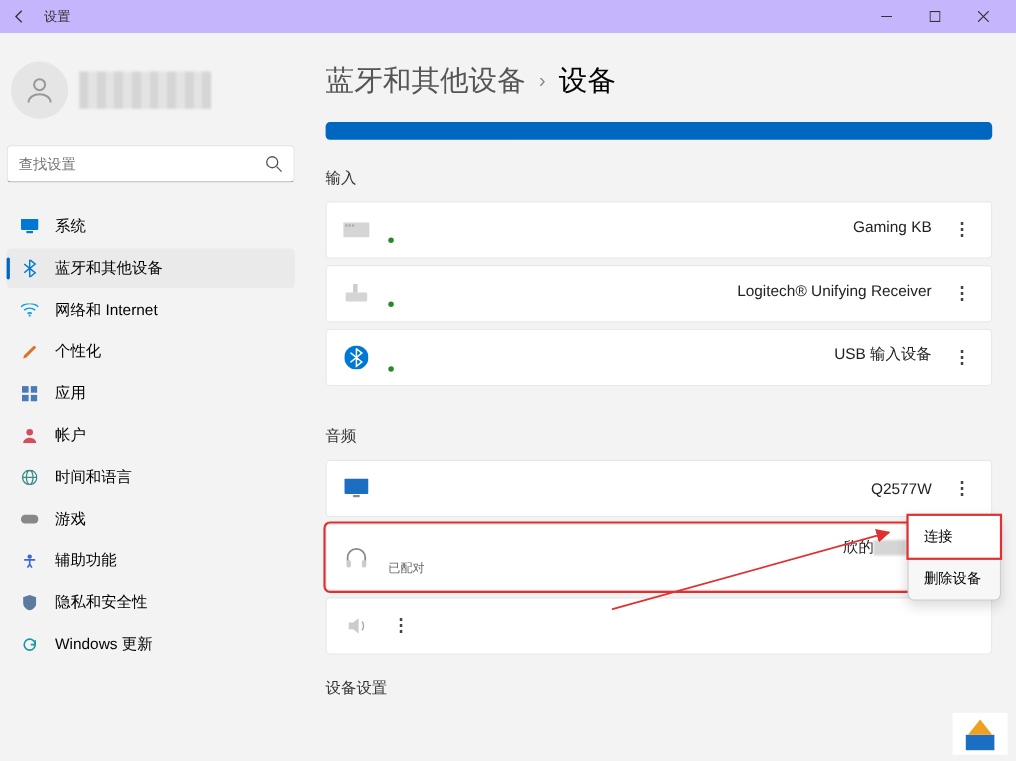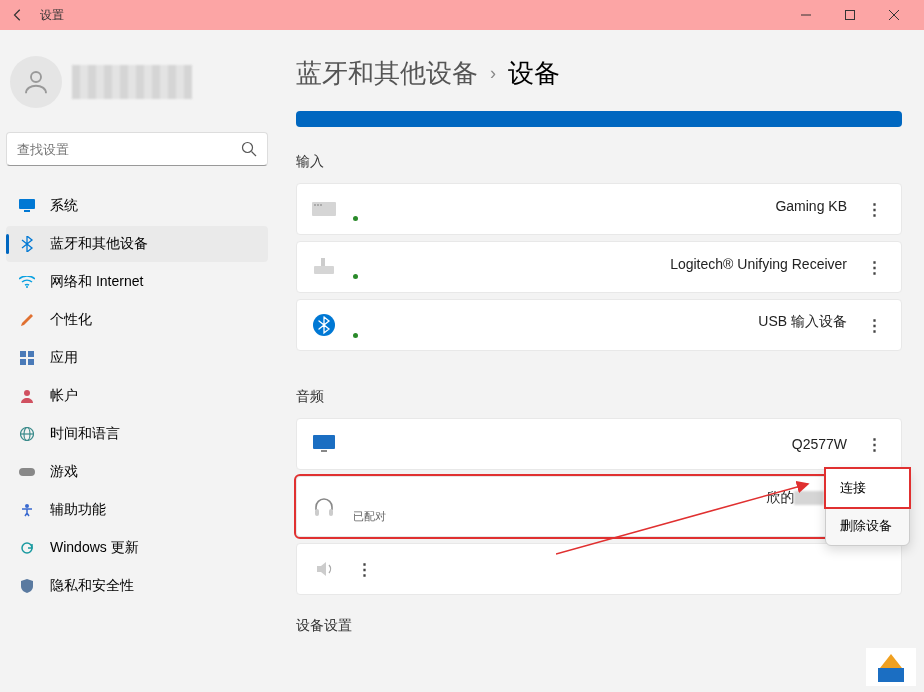--- a/index.html
+++ b/index.html
@@ -1,17 +1,17 @@
 <!DOCTYPE html>
 <html><head>
 <meta charset="utf-8">
 <style>
 * { box-sizing: border-box; margin: 0; padding: 0; }
 body { font-family: "Segoe UI", "Microsoft YaHei", sans-serif; background: #f3f3f3; width: 924px; height: 692px; overflow: hidden; position: relative; }
-.titlebar { height: 30px; display: flex; align-items: center; padding: 6px 8px; background: #fca5a5; color: #333; font-size: 12px; }
+.titlebar { height: 30px; display: flex; align-items: center; padding: 6px 8px; background: #c4b5fd; color: #333; font-size: 12px; }
 .titlebar .back { width: 20px; height: 20px; display: flex; align-items: center; justify-content: center; margin-right: 12px; cursor: pointer; }
 .titlebar .title { flex: 1; }
 .titlebar .winctrls { display: flex; gap: 0; }
 .titlebar .winbtn { width: 44px; height: 28px; display: flex; align-items: center; justify-content: center; cursor: pointer; }
 .main { display: flex; height: calc(100% - 30px); }
 .sidebar { width: 276px; padding: 8px 8px 8px 6px; display: flex; flex-direction: column; }
 .userarea { display: flex; align-items: center; gap: 10px; padding: 18px 4px 24px; }
 .avatar { width: 52px; height: 52px; border-radius: 50%; background: #e5e5e5; display: flex; align-items: center; justify-content: center; color: #888; }
 .userblur { width: 120px; height: 34px; background: repeating-linear-gradient(90deg,#d5d5d5 0 8px,#e3e3e3 8px 16px); filter: blur(1px); }
 .searchbox { display: flex; align-items: center; background: #fff; border: 1px solid #ddd; border-bottom: 1px solid #999; border-radius: 4px; height: 34px; padding: 0 10px; margin-bottom: 22px; }
@@ -170,34 +170,34 @@
           <span class="navicon">
             <svg width="14" height="14" viewBox="0 0 14 14">
               <circle cx="7" cy="3" r="2" fill="#3a6ad0"></circle>
               <path d="M2 6h10M7 6v4M5 13l2-3 2 3" stroke="#3a6ad0" stroke-width="1.5" fill="none"></path>
             </svg>
           </span>
           <span>辅助功能</span>
         </div>
       <div class="navitem">
           <span class="navicon">
+            <svg width="12" height="14" viewBox="0 0 12 14">
+              <path d="M6 0l6 2v5c0 4-3 6-6 7-3-1-6-3-6-7V2z" fill="#5a7aa0"></path>
+            </svg>
+          </span>
+          <span>隐私和安全性</span>
+        </div>
+      <div class="navitem">
+          <span class="navicon">
             <svg width="14" height="14" viewBox="0 0 14 14">
               <path d="M12 7A5 5 0 112 7a5 5 0 0110 0" fill="none" stroke="#1a9aa0" stroke-width="1.5"></path>
               <path d="M12 3v4h-4" fill="none" stroke="#1a9aa0" stroke-width="1.5"></path>
             </svg>
           </span>
           <span>Windows 更新</span>
-        </div>
-      <div class="navitem">
-          <span class="navicon">
-            <svg width="12" height="14" viewBox="0 0 12 14">
-              <path d="M6 0l6 2v5c0 4-3 6-6 7-3-1-6-3-6-7V2z" fill="#5a7aa0"></path>
-            </svg>
-          </span>
-          <span>隐私和安全性</span>
         </div>
     </div>
   </div>
 
   <div class="content">
     <div class="breadcrumb">
       <span class="crumb">蓝牙和其他设备</span>
       <span class="chev">›</span>
       <span>设备</span>
     </div>

